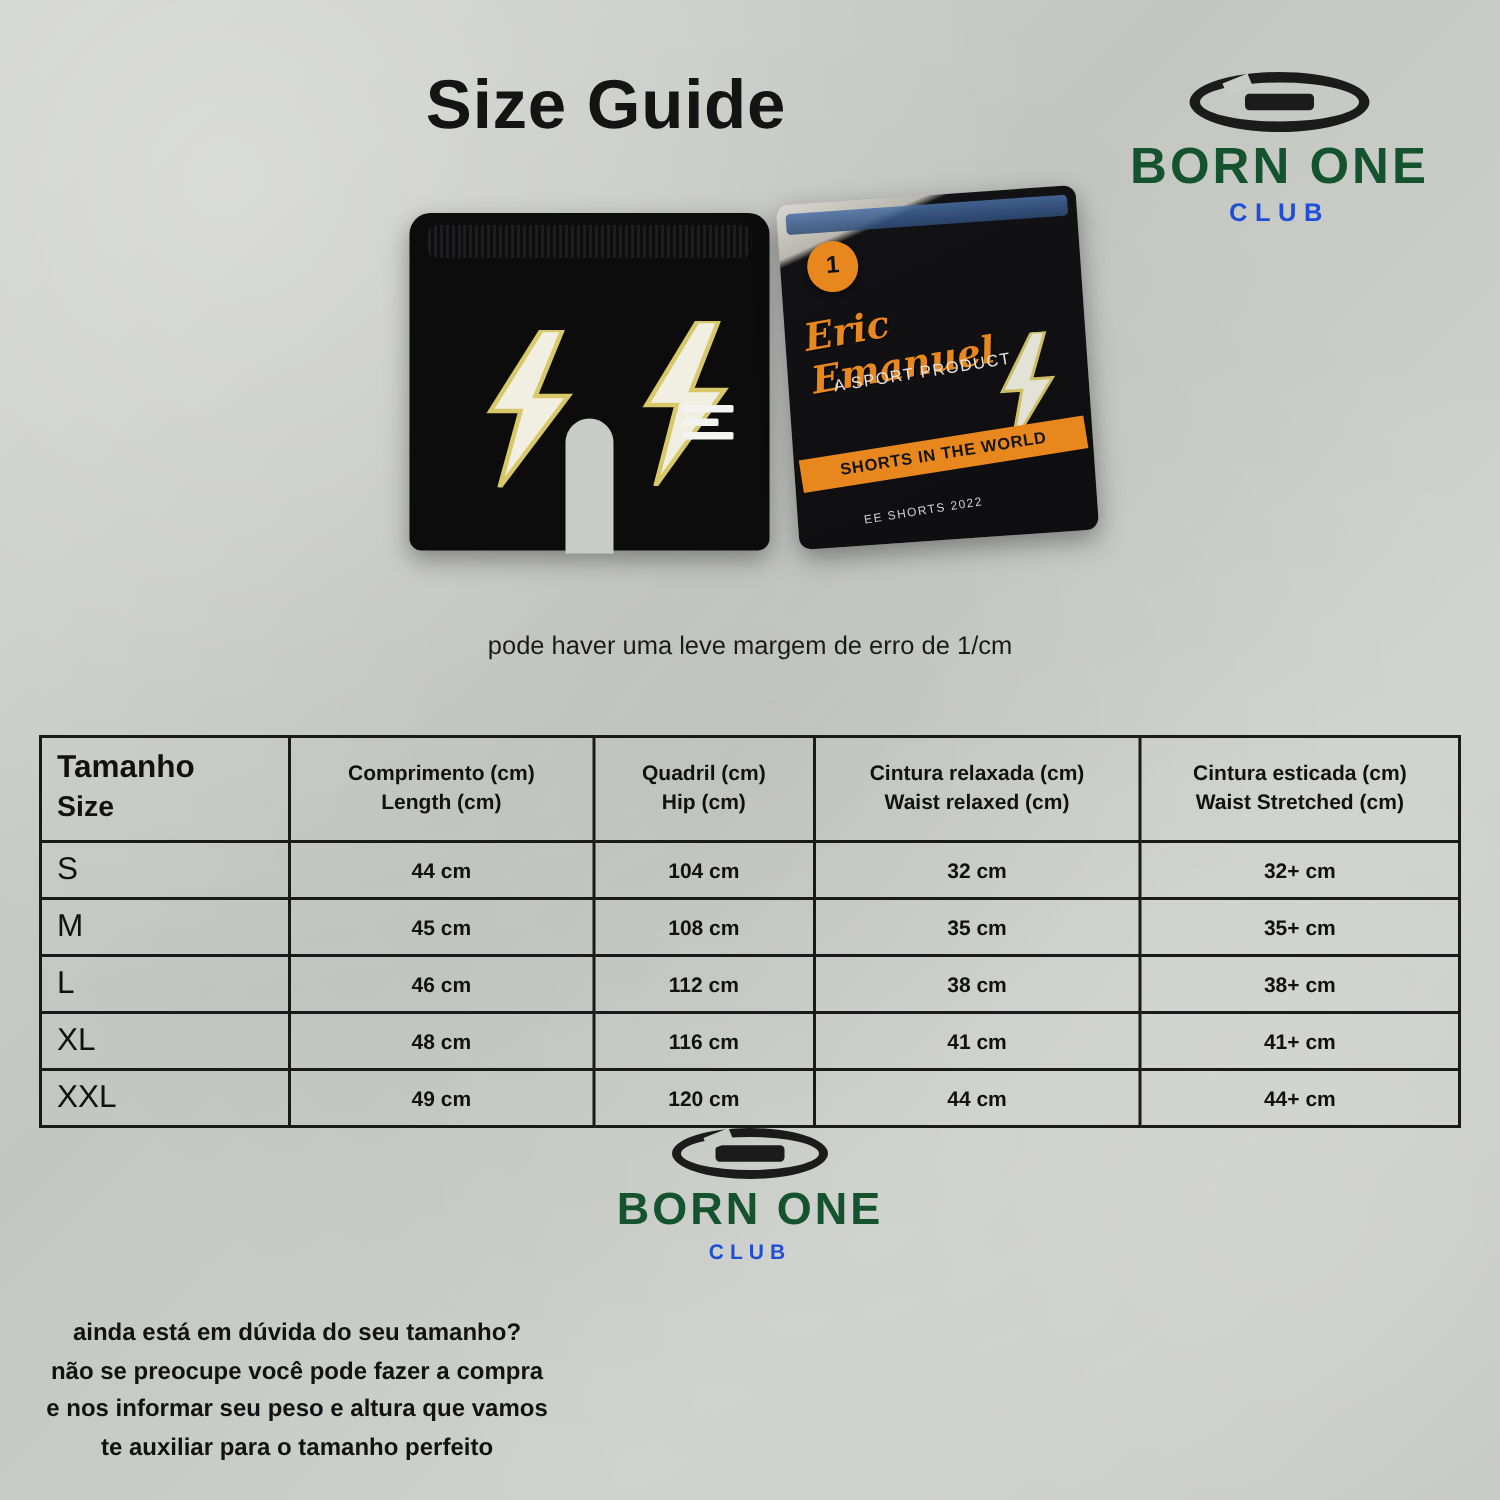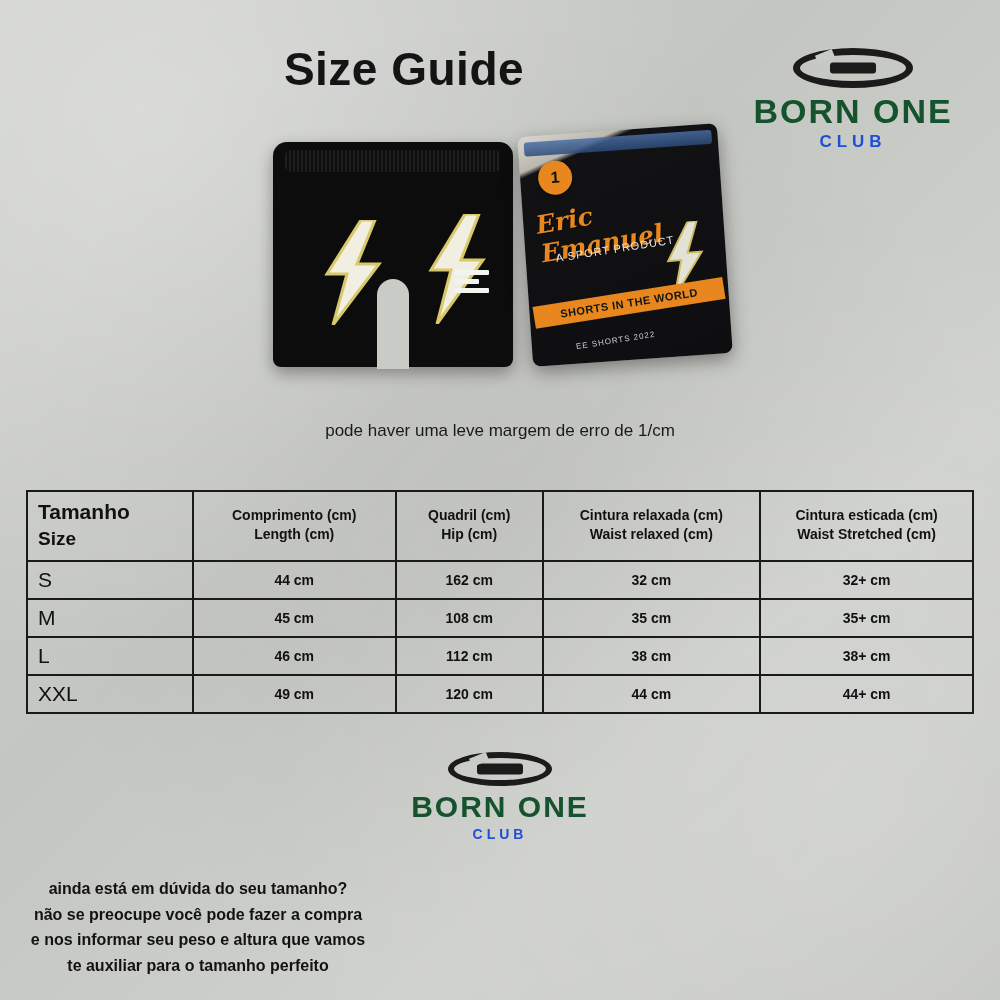--- a/index.html
+++ b/index.html
@@ -464,21 +464,21 @@
         </tr>
 
         <tr>
           <td>
               <div class="size-cell">S</div>
             </td>
           <td>
               <div class="val-cell">44 cm</div>
             </td>
           <td>
-              <div class="val-cell">162 cm</div>
+              <div class="val-cell">104 cm</div>
             </td>
           <td>
               <div class="val-cell">32 cm</div>
             </td>
           <td>
               <div class="val-cell">32+ cm</div>
             </td>
         </tr>
 
         <tr>
@@ -510,20 +510,37 @@
               <div class="val-cell">112 cm</div>
             </td>
           <td>
               <div class="val-cell">38 cm</div>
             </td>
           <td>
               <div class="val-cell">38+ cm</div>
             </td>
         </tr>
 
+        <tr>
+          <td>
+              <div class="size-cell">XL</div>
+            </td>
+          <td>
+              <div class="val-cell">48 cm</div>
+            </td>
+          <td>
+              <div class="val-cell">116 cm</div>
+            </td>
+          <td>
+              <div class="val-cell">41 cm</div>
+            </td>
+          <td>
+              <div class="val-cell">41+ cm</div>
+            </td>
+        </tr>
 
         <tr>
           <td>
               <div class="size-cell">XXL</div>
             </td>
           <td>
               <div class="val-cell">49 cm</div>
             </td>
           <td>
               <div class="val-cell">120 cm</div>

